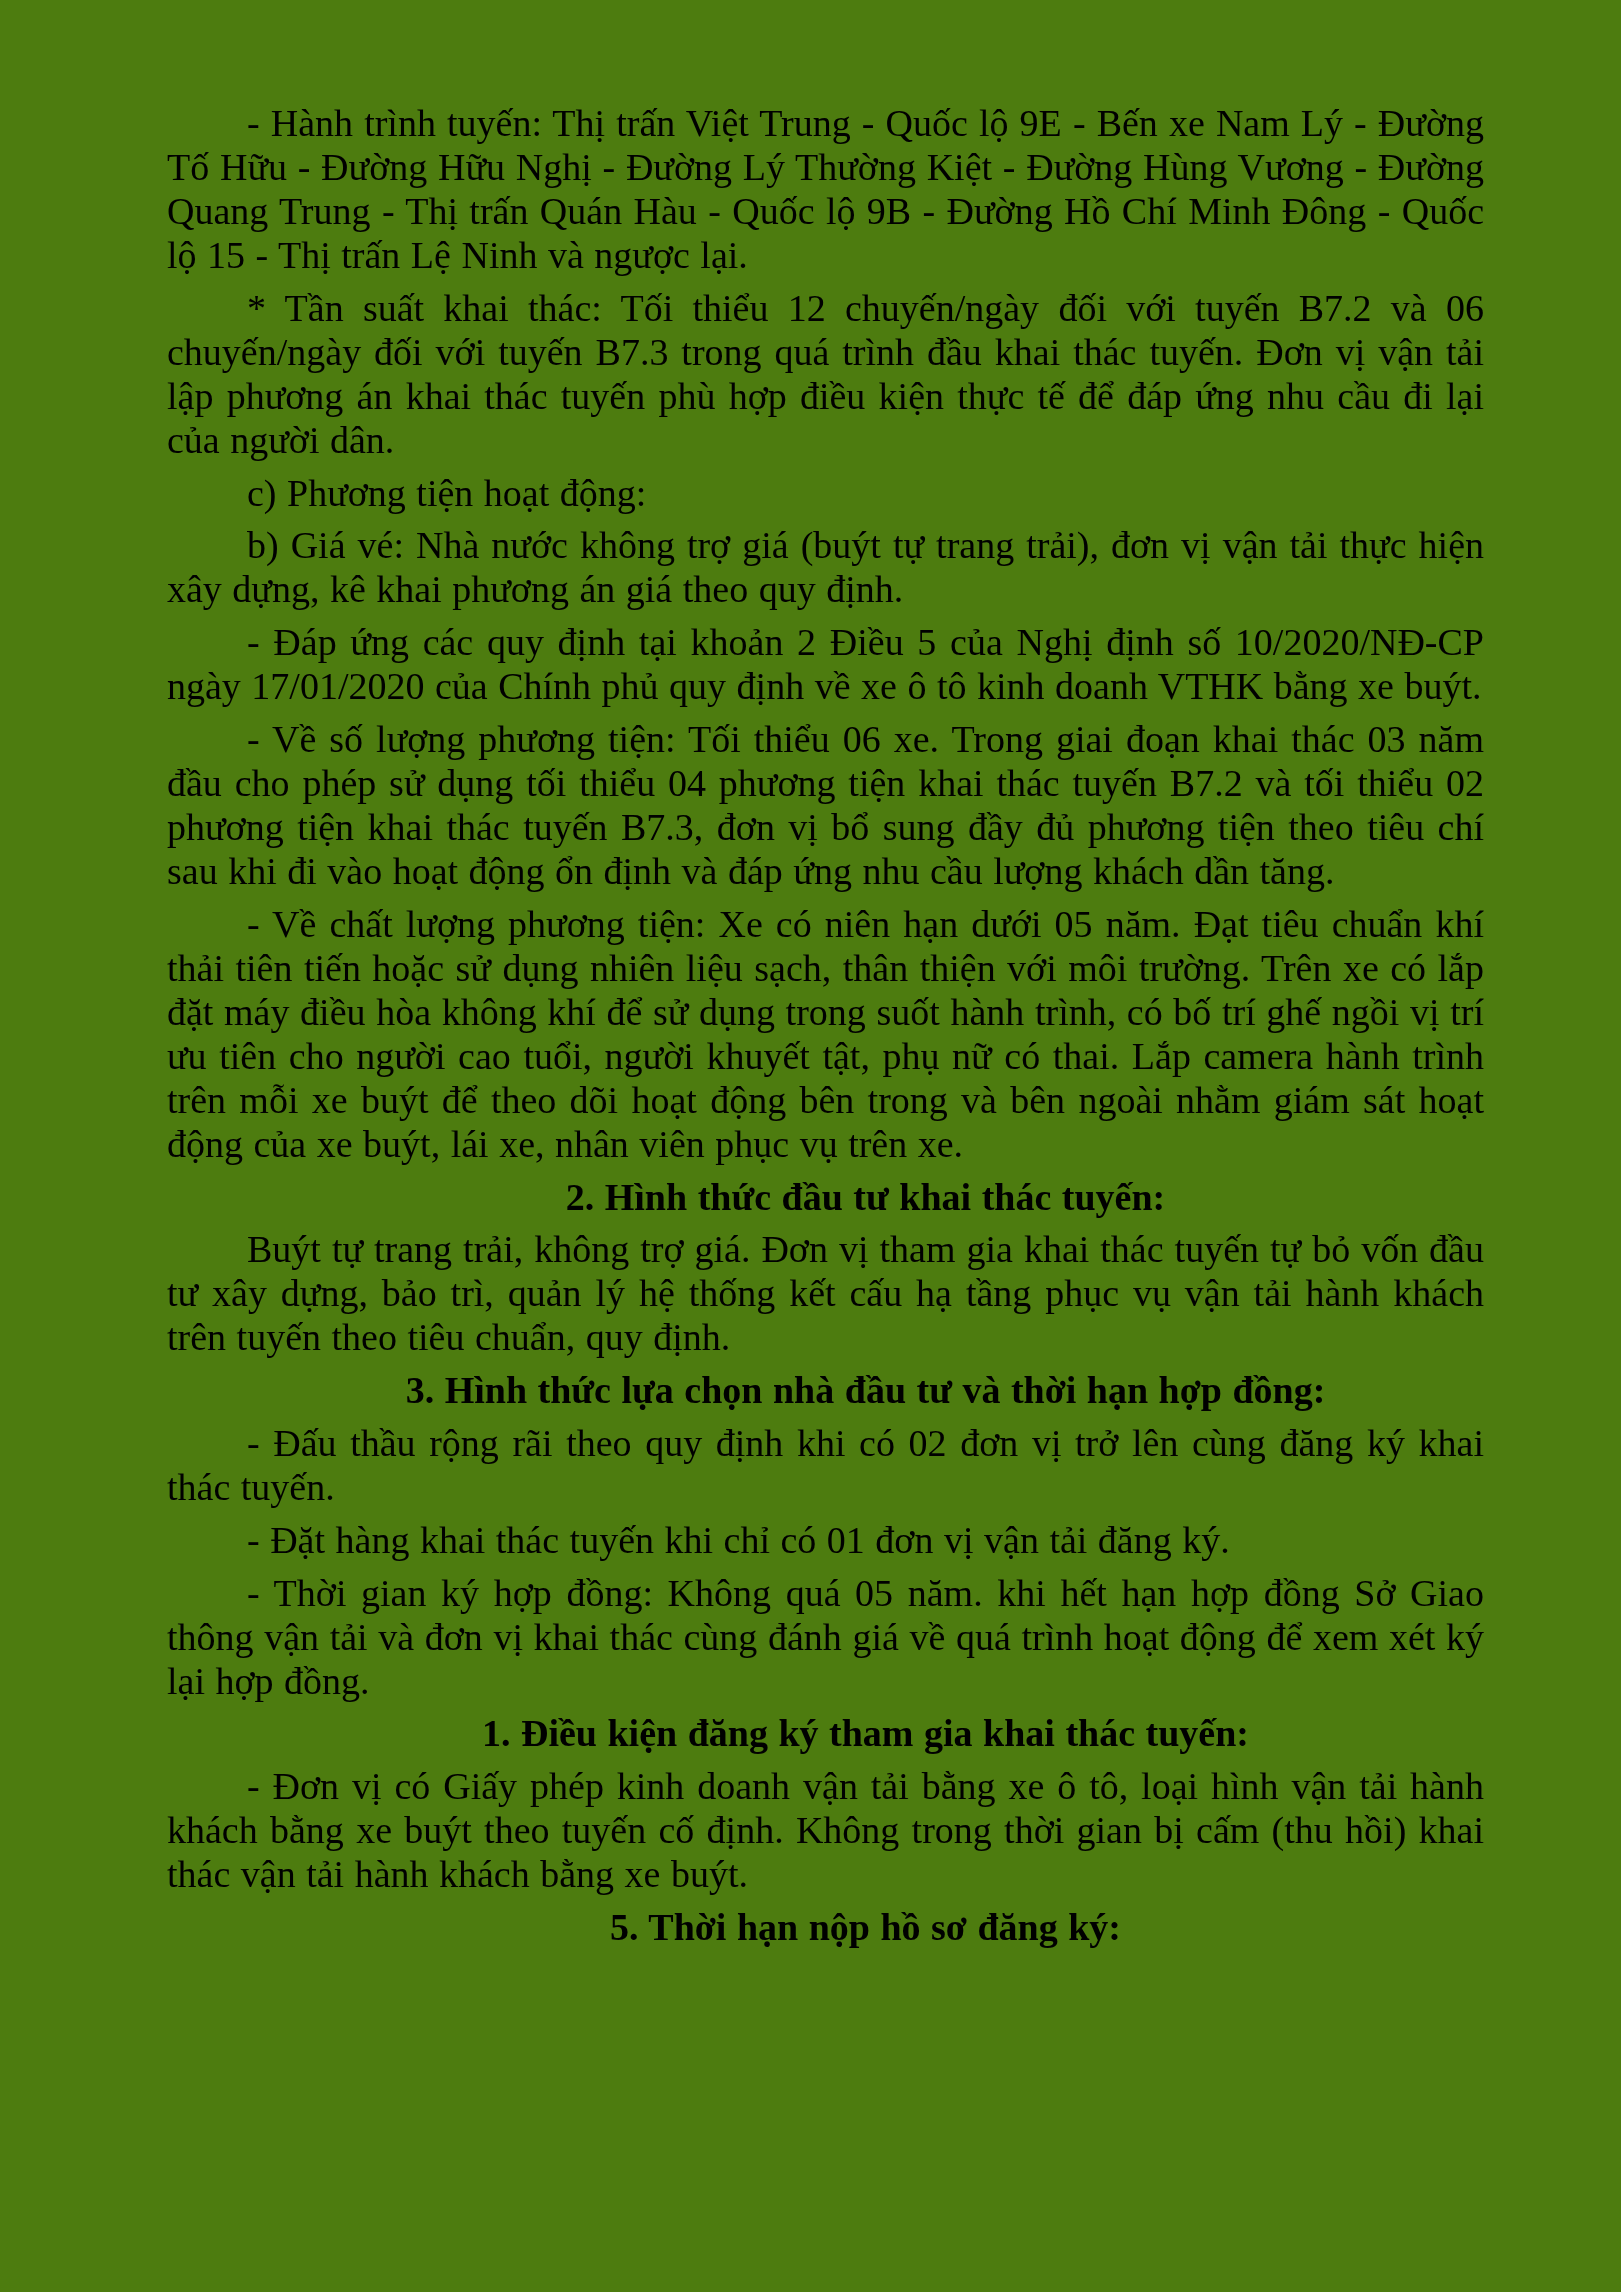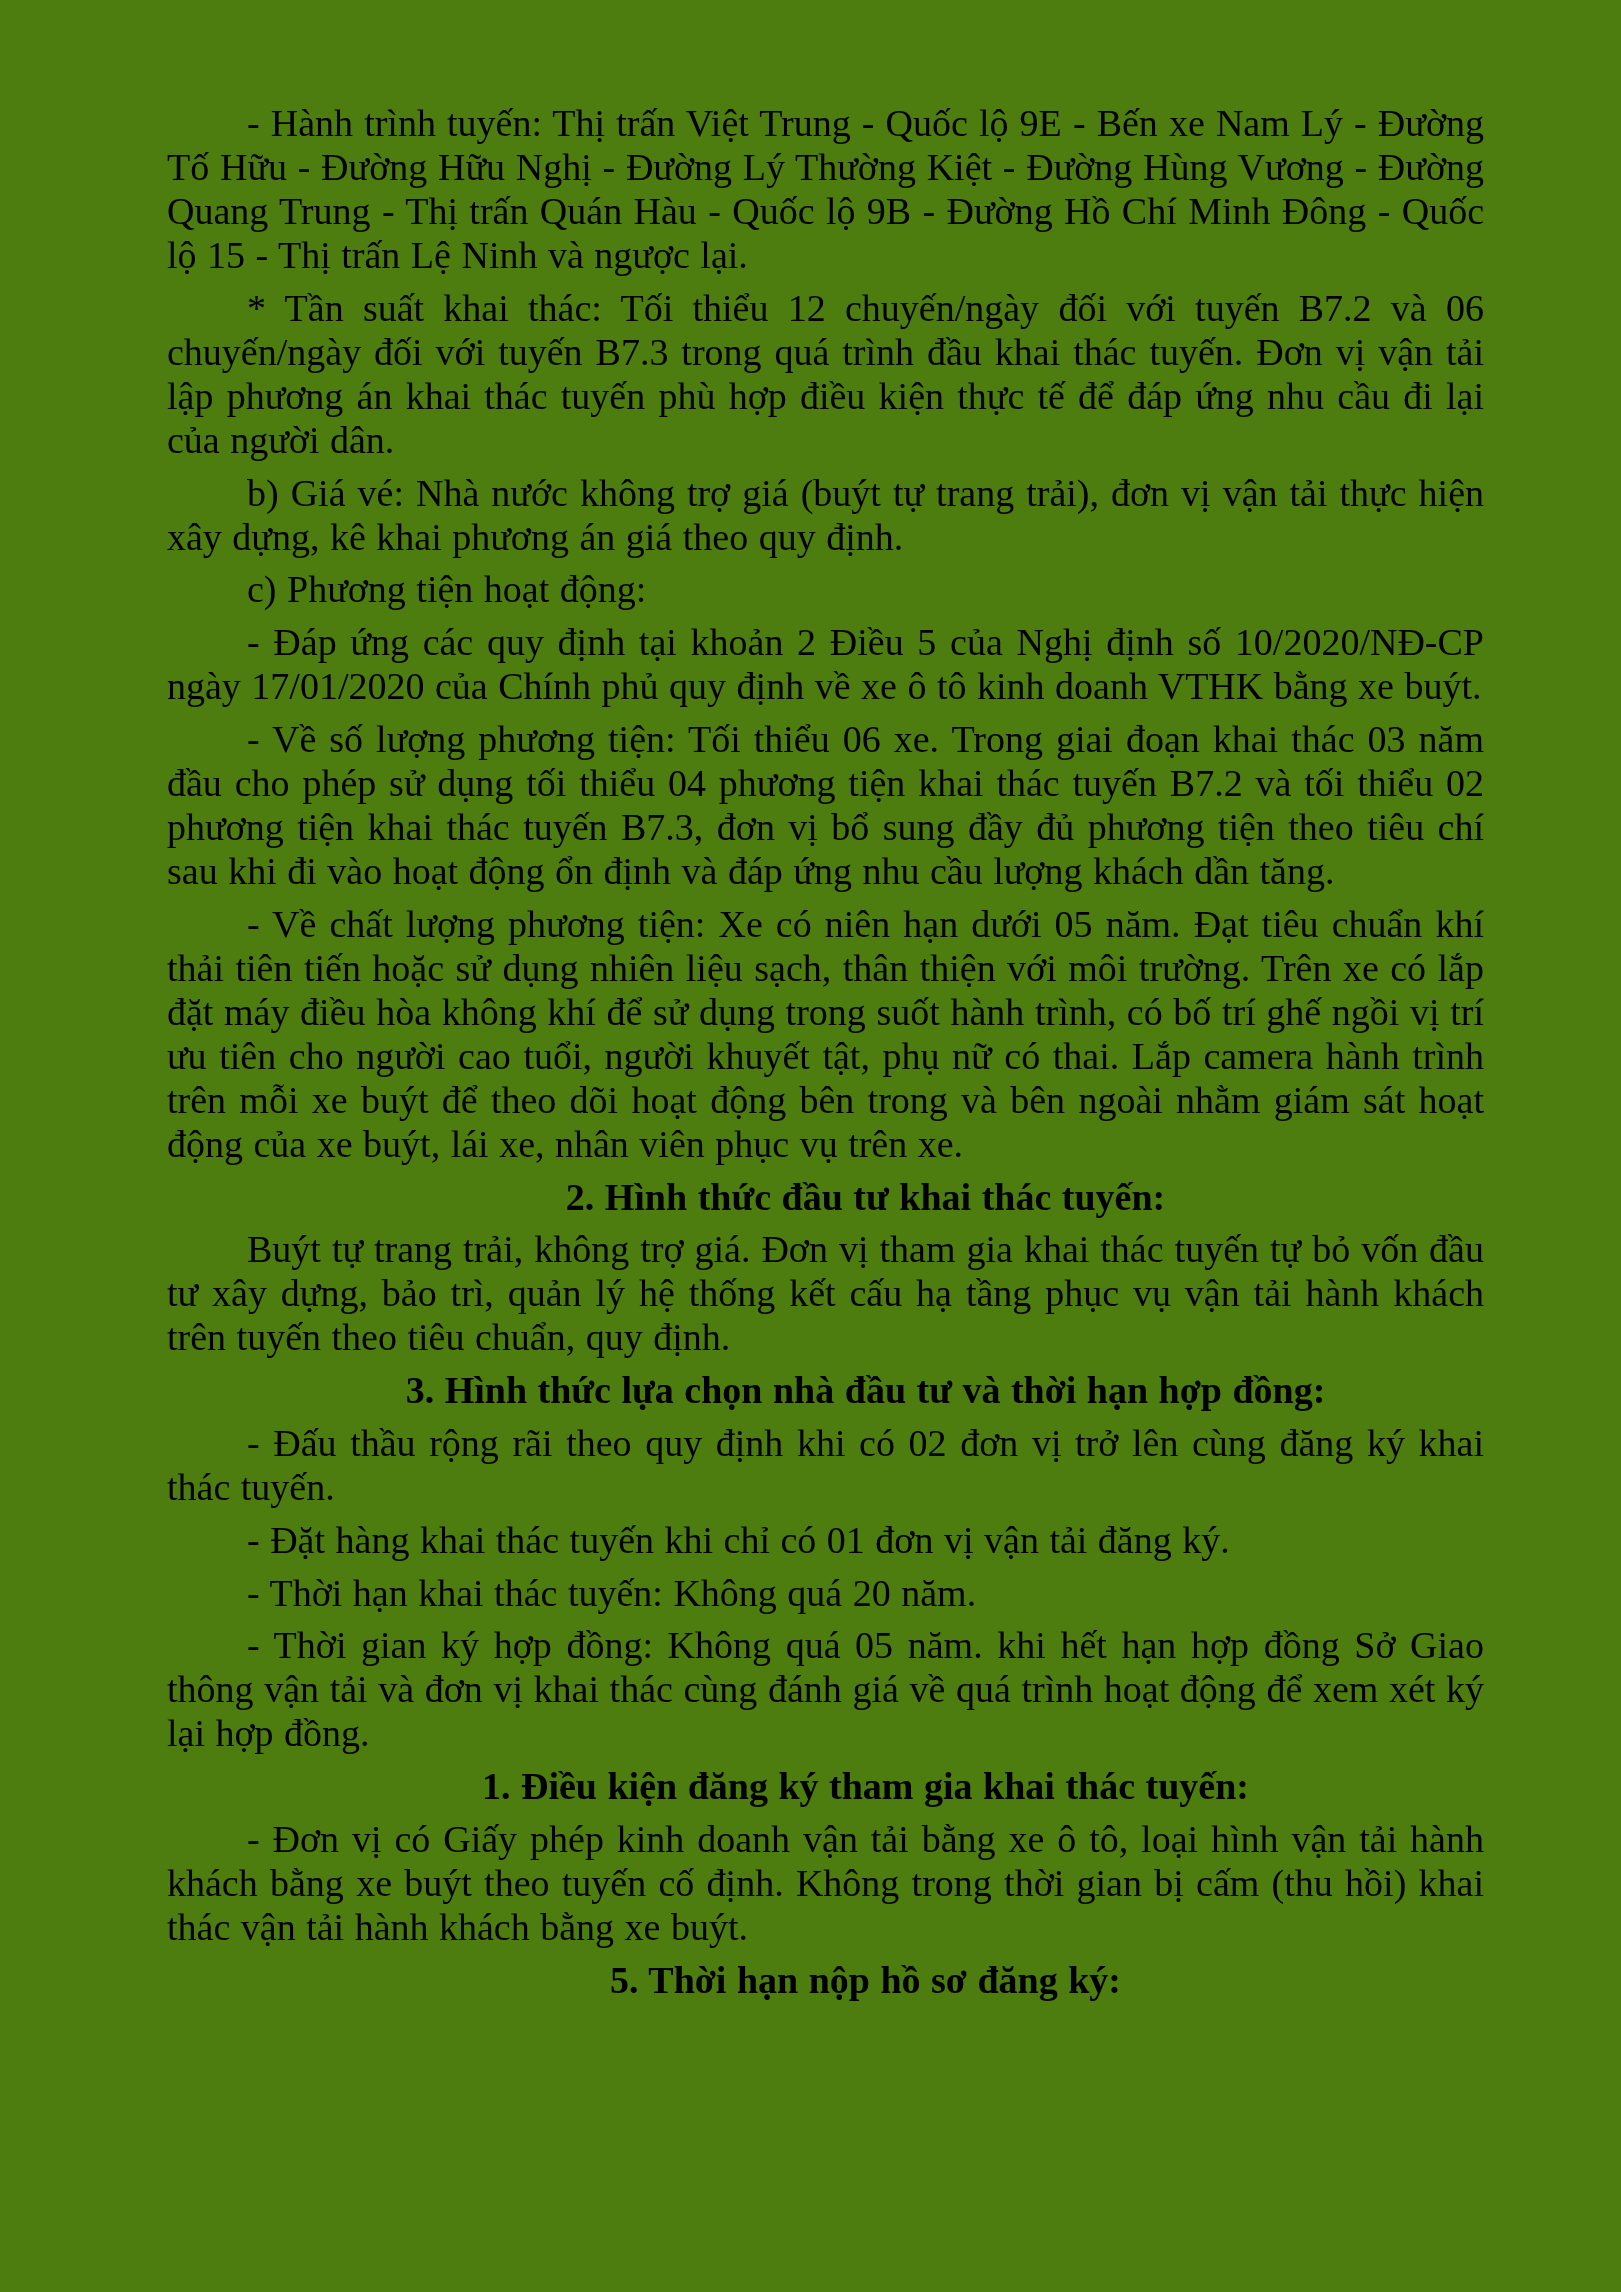--- a/index.html
+++ b/index.html
@@ -32,29 +32,28 @@
     font-weight: bold;
     text-align: center;
   }
 </style>
 </head>
 <body>
 
 <div class="page">
   <p>- Hành trình tuyến: Thị trấn Việt Trung - Quốc lộ 9E - Bến xe Nam Lý - Đường Tố Hữu - Đường Hữu Nghị - Đường Lý Thường Kiệt - Đường Hùng Vương - Đường Quang Trung - Thị trấn Quán Hàu - Quốc lộ 9B - Đường Hồ Chí Minh Đông - Quốc lộ 15 - Thị trấn Lệ Ninh và ngược lại.</p>
   <p>* Tần suất khai thác: Tối thiểu 12 chuyến/ngày đối với tuyến B7.2 và 06 chuyến/ngày đối với tuyến B7.3 trong quá trình đầu khai thác tuyến. Đơn vị vận tải lập phương án khai thác tuyến phù hợp điều kiện thực tế để đáp ứng nhu cầu đi lại của người dân.</p>
+  <p>c) Phương tiện hoạt động:</p>
   <p>b) Giá vé: Nhà nước không trợ giá (buýt tự trang trải), đơn vị vận tải thực hiện xây dựng, kê khai phương án giá theo quy định.</p>
-  <p>c) Phương tiện hoạt động:</p>
   <p>- Đáp ứng các quy định tại khoản 2 Điều 5 của Nghị định số 10/2020/NĐ-CP ngày 17/01/2020 của Chính phủ quy định về xe ô tô kinh doanh VTHK bằng xe buýt.</p>
   <p>- Về số lượng phương tiện: Tối thiểu 06 xe. Trong giai đoạn khai thác 03 năm đầu cho phép sử dụng tối thiểu 04 phương tiện khai thác tuyến B7.2 và tối thiểu 02 phương tiện khai thác tuyến B7.3, đơn vị bổ sung đầy đủ phương tiện theo tiêu chí sau khi đi vào hoạt động ổn định và đáp ứng nhu cầu lượng khách dần tăng.</p>
   <p>- Về chất lượng phương tiện: Xe có niên hạn dưới 05 năm. Đạt tiêu chuẩn khí thải tiên tiến hoặc sử dụng nhiên liệu sạch, thân thiện với môi trường. Trên xe có lắp đặt máy điều hòa không khí để sử dụng trong suốt hành trình, có bố trí ghế ngồi vị trí ưu tiên cho người cao tuổi, người khuyết tật, phụ nữ có thai. Lắp camera hành trình trên mỗi xe buýt để theo dõi hoạt động bên trong và bên ngoài nhằm giám sát hoạt động của xe buýt, lái xe, nhân viên phục vụ trên xe.</p>
   <p class="heading">2. Hình thức đầu tư khai thác tuyến:</p>
   <p>Buýt tự trang trải, không trợ giá. Đơn vị tham gia khai thác tuyến tự bỏ vốn đầu tư xây dựng, bảo trì, quản lý hệ thống kết cấu hạ tầng phục vụ vận tải hành khách trên tuyến theo tiêu chuẩn, quy định.</p>
   <p class="heading">3. Hình thức lựa chọn nhà đầu tư và thời hạn hợp đồng:</p>
   <p>- Đấu thầu rộng rãi theo quy định khi có 02 đơn vị trở lên cùng đăng ký khai thác tuyến.</p>
   <p>- Đặt hàng khai thác tuyến khi chỉ có 01 đơn vị vận tải đăng ký.</p>
-  <p>- Thời hạn khai thác tuyến: Không quá 20 năm.</p>
   <p>- Thời gian ký hợp đồng: Không quá 05 năm. khi hết hạn hợp đồng Sở Giao thông vận tải và đơn vị khai thác cùng đánh giá về quá trình hoạt động để xem xét ký lại hợp đồng.</p>
   <p class="heading">1. Điều kiện đăng ký tham gia khai thác tuyến:</p>
   <p>- Đơn vị có Giấy phép kinh doanh vận tải bằng xe ô tô, loại hình vận tải hành khách bằng xe buýt theo tuyến cố định. Không trong thời gian bị cấm (thu hồi) khai thác vận tải hành khách bằng xe buýt.</p>
   <p class="heading">5. Thời hạn nộp hồ sơ đăng ký:</p>
 </div>
 
 
 </body></html>

